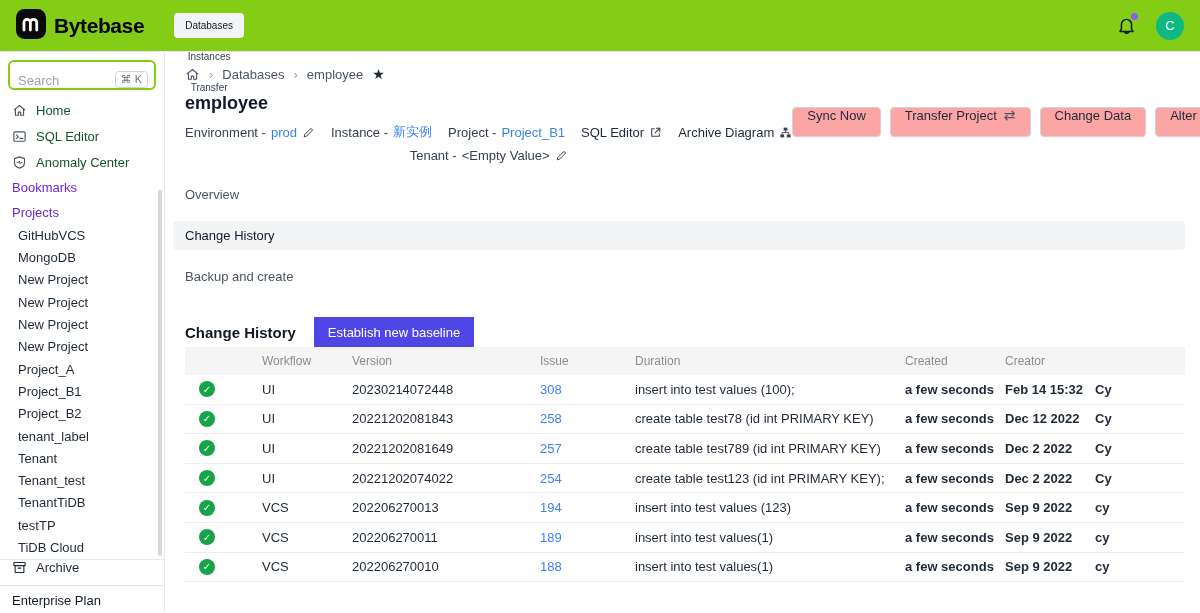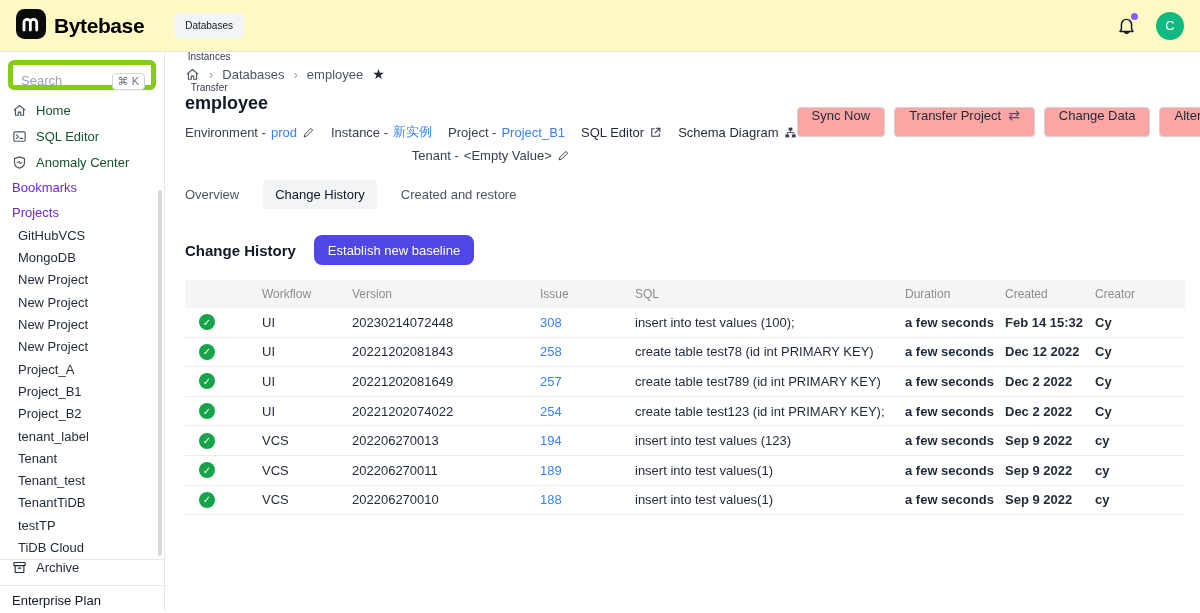--- a/index.html
+++ b/index.html
@@ -1,42 +1,42 @@
 <!DOCTYPE html>
 <html style="--accent: #4f46e5; --link: #3b82f6; --success: #16a34a; --avatar-bg: #10b981; --notify-dot: #8b5cf6;"><head>
 <meta charset="utf-8">
 <style>
   * { box-sizing: border-box; margin: 0; padding: 0; }
   html,body { width:1200px; height:613px; overflow:hidden; background:#fff;
     font-family:"Liberation Sans","DejaVu Sans",sans-serif; color:#1f2937; }
 
   
   .topbar { height:52px; display:flex; align-items:center; padding:0 16px;
-    border-bottom:1px solid #e5e7eb; background:#fef9c3; }
+    border-bottom:1px solid #e5e7eb; background:#84cc16; }
   .brand { display:flex; align-items:center; gap:8px; margin-right:30px; }
   .brand-name { font-size:21px; font-weight:800; color:#000; letter-spacing:-0.4px; }
   .top-nav { display:flex; align-items:center; gap:6px; font-size:10px; color:#374151;flex-direction:column; }
   .top-nav .nav-item { padding:7px 11px; border-radius:4px; cursor:pointer; white-space:nowrap; }
   .top-nav .nav-item.active { background:#f3f4f6; color:#111827; }
   .topbar-right { margin-left:auto; display:flex; align-items:center; gap:18px; }
   .bell-wrap { position:relative; width:22px; height:22px; }
   .notify-dot { position:absolute; top:-2px; right:0; width:7px; height:7px; border-radius:50%;
     background:var(--notify-dot,#8b5cf6); }
   .avatar { width:28px; height:28px; border-radius:50%; background:var(--avatar-bg,#10b981);
     color:#fff; font-size:13px; display:flex; align-items:center; justify-content:center; }
 
   
   .shell { display:flex; height:560px; }
 
   
   .sidebar { position:relative; width:165px; min-width:165px; border-right:1px solid #e5e7eb;
     display:flex; flex-direction:column; font-size:13px; }
-  .search-box { margin:8px; height:30px; border:5px solid #84cc16; border-radius:6px;
-    box-shadow:0 1px 2px rgba(0,0,0,.05); display:flex; align-items:flex-start;
-    padding:8px 6px 0 8px; gap:6px; background:#fff; }
+  .search-box { margin:8px; height:30px; border:2px solid #84cc16; border-radius:6px;
+    box-shadow:0 1px 2px rgba(0,0,0,.05); display:flex; align-items:flex-end;
+    padding:17px 6px 0 8px; gap:6px; background:#fff; }
   .search-ph { color:#9ca3af; flex:1; font-size:13px; }
   .kbd { border:1px solid #d1d5db; border-radius:4px; font-size:11px; color:#6b7280;
     padding:1px 5px; background:#fff; white-space:nowrap; }
   .side-item { height:27px; display:flex; align-items:center; gap:9px; padding:0 12px;
     color:#14532d; cursor:pointer; }
   .side-item .i { color:#4b5563; }
   .side-label { height:25px; line-height:25px; padding:0 12px; color:#6d28d9; }
   .project-list { list-style:none; }
   .project-list li { height:22.3px; line-height:22.3px; padding-left:18px; color:#1f2937;
     white-space:nowrap; overflow:hidden; cursor:pointer; }
@@ -61,32 +61,32 @@
   .meta-group { display:flex; align-items:center; gap:5px; white-space:nowrap; }
   a.link { color:var(--link,#3b82f6); text-decoration:none; cursor:pointer; }
   .tool-link { cursor:pointer; color:#1f2937; }
   .action-buttons { display:flex; gap:9px; margin-top:14px; }
   .btn { height:30px; padding:0 14px; background:#fca5a5; border:1px solid #d1d5db; border-radius:4px;
     box-shadow:0 1px 2px rgba(0,0,0,.04); font-size:13px; color:#1f2937; display:flex;
     align-items:flex-start; gap:7px; cursor:pointer; white-space:nowrap;
     font-family:"Liberation Sans","DejaVu Sans",sans-serif; }
   .btn-icon { font-size:14px; color:#4b5563; line-height:1; }
 
-  .tab-bar { display:flex; gap:12px; margin:10px 0 0 -12px; font-size:13px; color:#4b5563; }
+  .tab-bar { display:flex; gap:12px; margin:10px 0 0 -12px; font-size:13px; color:#4b5563;flex-direction:column; }
   .tab { padding:7px 12px; border-radius:4px; cursor:pointer; }
   .tab.active { background:#f3f4f6; color:#111827; }
 
   .section-head { display:flex; align-items:center; gap:18px; margin-top:26px; }
   .section-title { font-size:15px; font-weight:700; color:#111827; }
-  .btn-primary { background:var(--accent,#4f46e5); color:#fff; border:none; border-radius:8px;
+  .btn-primary { background:var(--accent,#4f46e5); color:#fff; border:none; border-radius:0;
     height:30px; padding:0 14px; font-size:13px; cursor:pointer;
     font-family:"Liberation Sans","DejaVu Sans",sans-serif; }
 
   
-  .history-table { margin-top:15px; width:100%; }
+  .history-table { width:100%; }
   .thead, .trow { display:grid; grid-template-columns:77px 90px 188px 95px 270px 100px 90px 1fr;
     align-items:center; }
   .thead { background:#f5f5f5; height:28px; font-size:12px; color:#8c8c8c; }
   .trow { height:29.6px; border-bottom:1px solid #ececec; font-size:13px; color:#1f2937; }
   .c0 { padding-left:14px; }
   .check { width:16px; height:16px; border-radius:50%; background:var(--success,#16a34a);
     color:#fff; font-size:10px; display:flex; align-items:center; justify-content:center; }
   .bold { font-weight:700; }
   .td { overflow:hidden; white-space:nowrap; text-overflow:ellipsis; padding-right:8px; }
 
@@ -238,21 +238,21 @@
           </span>
           <span class="meta-group tool-link">
             <span>SQL Editor</span>
             <span>
               <svg class="mi" viewBox="0 0 24 24">
                   <path d="M9.5 5H5v14h14v-4.5 M13.5 4H20v6.5 M20 4l-8.6 8.6" fill="none" stroke="currentColor" stroke-width="2" stroke-linecap="round" stroke-linejoin="round"></path>
                 </svg>
             </span>
           </span>
           <span class="meta-group tool-link">
-            <span>Schema Diagram</span>
+            <span>Archive Diagram</span>
             <span>
               <svg class="mi" viewBox="0 0 24 24">
                   <rect x="8.5" y="3" width="7" height="5.5" fill="currentColor"></rect>
                 <rect x="2.5" y="15.5" width="7" height="5.5" fill="currentColor"></rect>
                 <rect x="14.5" y="15.5" width="7" height="5.5" fill="currentColor"></rect>
                 <path d="M12 8.5v3.5 M6 15.5v-3.5h12v3.5" fill="none" stroke="currentColor" stroke-width="1.6"></path>
                 </svg>
             </span>
           </span>
         </div>
@@ -286,35 +286,34 @@
           <button class="btn">
     <span class="btn-label">Alter Schema</span>
 
   </button>
         </div>
     </div>
 
     <div class="tab-bar">
         <span class="tab">Overview</span>
         <span class="tab active">Change History</span>
-        <span class="tab">Created and restore</span>
+        <span class="tab">Backup and create</span>
       </div>
 
     <div class="section-head">
       <span class="section-title">Change History</span>
       <button class="btn-primary">Establish new baseline</button>
     </div>
 
     <div class="history-table">
       <div class="thead">
           <div class="td c0"></div>
           <div class="td">Workflow</div>
           <div class="td">Version</div>
           <div class="td">Issue</div>
-          <div class="td">SQL</div>
           <div class="td">Duration</div>
           <div class="td">Created</div>
           <div class="td">Creator</div>
         </div>
       <div>
           <div class="trow">
     <div class="td c0">
               <span class="check">✓</span>
             </div>
     <div class="td">UI</div>

